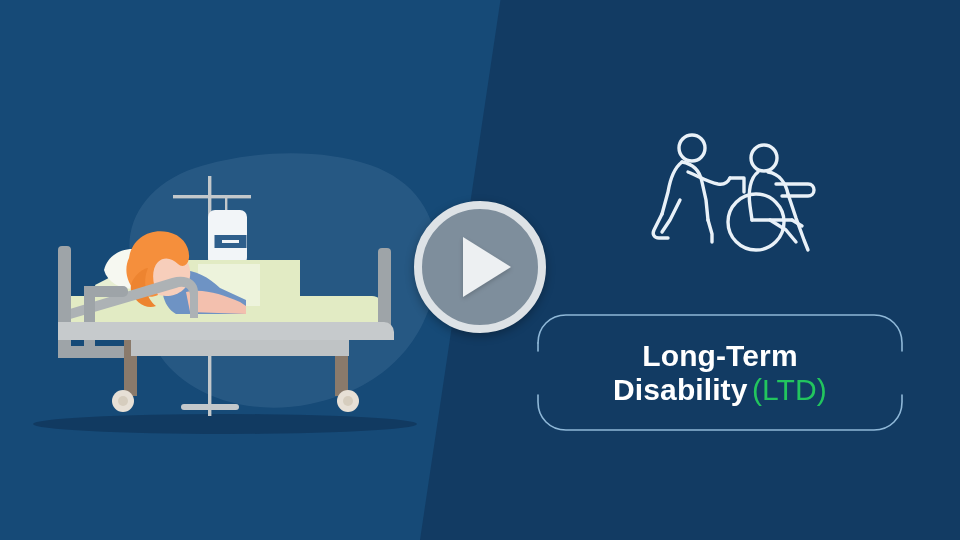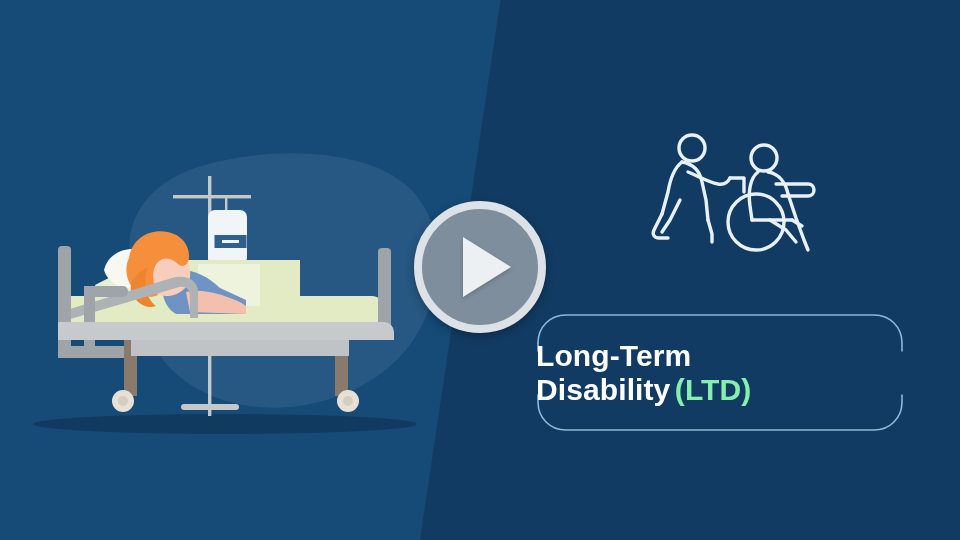--- a/index.html
+++ b/index.html
@@ -38,25 +38,25 @@
 
   
   .wc-icon{position:absolute;left:650px;top:126px;width:186px;height:140px;}
   .wc-icon svg{display:block;width:186px;height:140px;}
 
   
   .title-plate{position:absolute;left:536px;top:313px;width:368px;height:119px;}
   .title-plate .frame{position:absolute;inset:0;}
   .title-plate .frame svg{display:block;width:368px;height:119px;}
   .title-text{position:absolute;inset:0;display:flex;flex-direction:column;
-              align-items:flex-start;justify-content:center;
+              align-items:center;justify-content:center;
               line-height:1.12;text-align:center;}
   .line{white-space:nowrap;}
   .t-bold{font-weight:700;color:#FFFFFF;font-size:30px;letter-spacing:.1px;}
-  .t-light{font-weight:700;color:#86efac;font-size:30px;letter-spacing:.1px;}
+  .t-light{font-weight:400;color:#22c55e;font-size:30px;letter-spacing:.1px;}
 </style>
 </head>
 <body>
 
 <div class="stage">
 
   <div class="bg-left"></div>
   <div class="bg-right"></div>
 
   <div class="illus">

